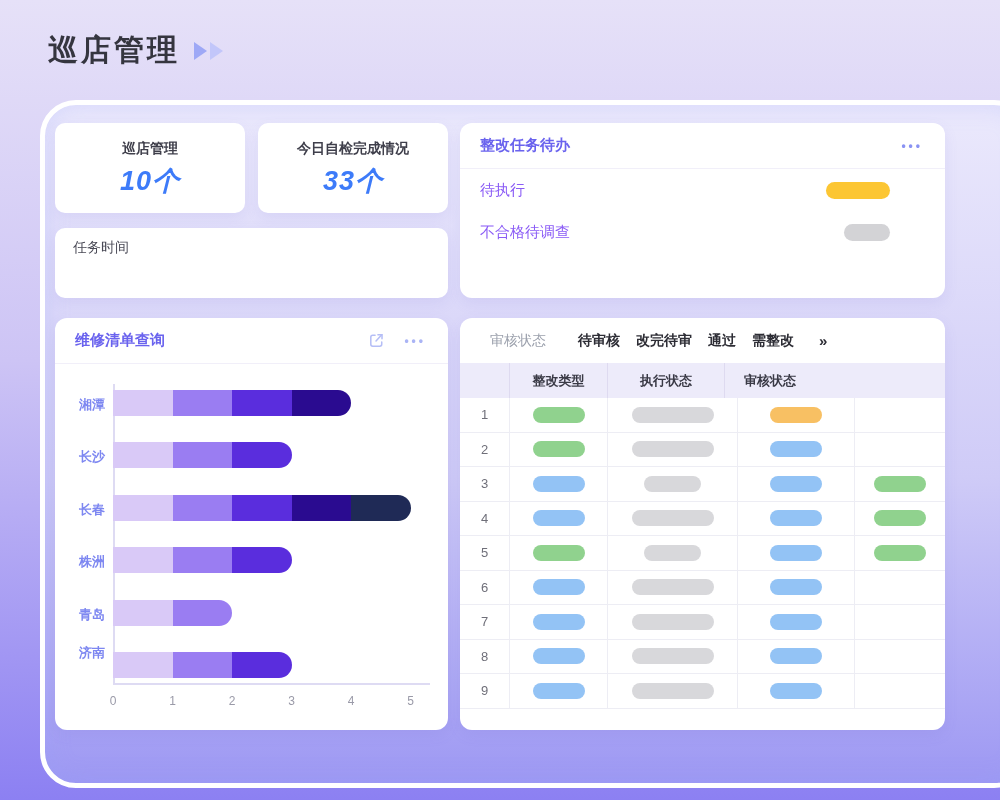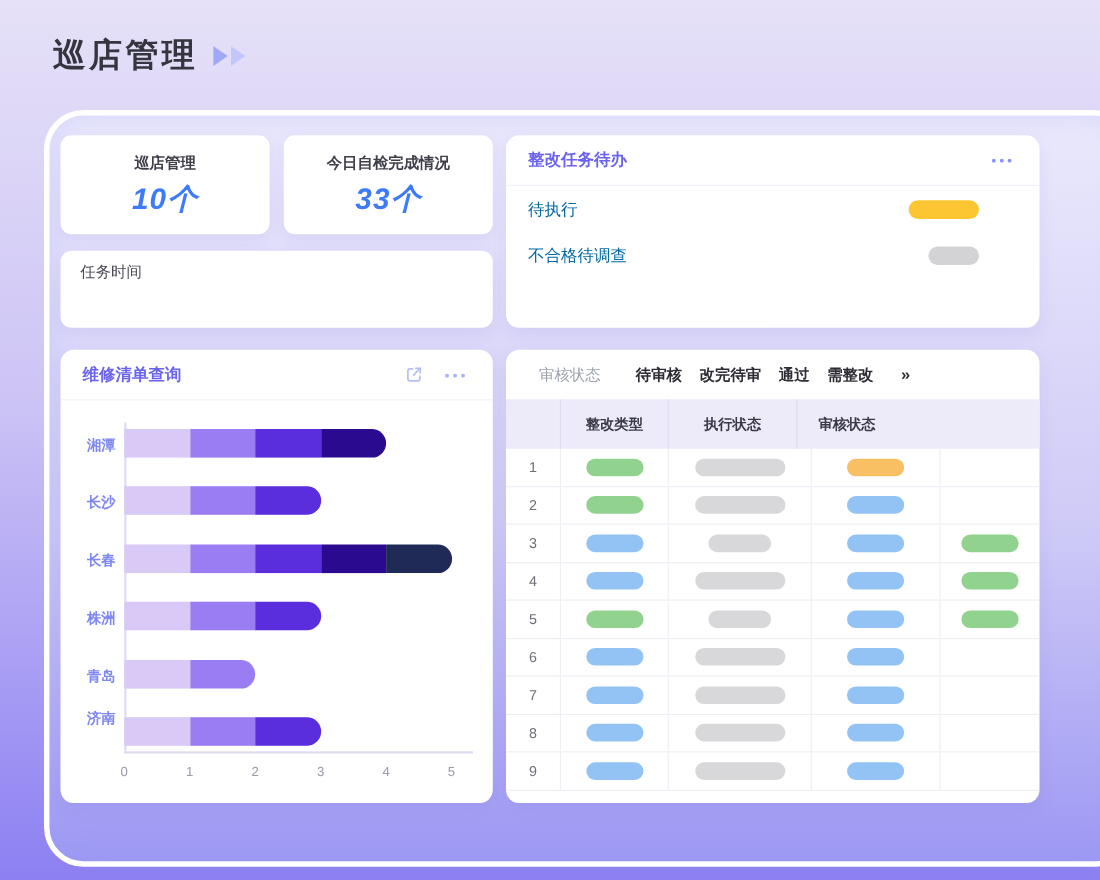--- a/index.html
+++ b/index.html
@@ -40,39 +40,39 @@
   
   .card-header { display:flex; align-items:center; height:46px; padding:0 22px 0 20px; border-bottom:1px solid #f1eff9; }
   .card-title { font-size:15px; font-weight:700; color:#6a63ee; flex:1; }
   .more-icon { color:#8a93f3; font-size:12px; letter-spacing:3px; font-weight:700; cursor:pointer; }
   .more-icon.light { color:#aab4f5; margin-left:18px; }
   .share-icon { width:19px; height:19px; cursor:pointer; }
 
   
   .todo-card { left:460px; top:123px; width:485px; height:175px; }
   .todo-row { display:flex; align-items:center; height:42px; padding:0 55px 0 20px; }
-  .todo-label { flex:1; font-size:15px; color:#0369a1; }
+  .todo-label { flex:1; font-size:15px; color:#8b5cf6; }
   .todo-pill { height:17px; border-radius:9px; }
 
   
   .chart-card { left:55px; top:318px; width:393px; height:412px; }
   .chart-area { position:absolute; left:0; top:46px; right:0; bottom:0; }
   .axis-v { position:absolute; left:58px; top:20px; width:2px; height:301px; background:#dedbf3; }
   .axis-h { position:absolute; left:58px; top:319px; height:2px; width:317px; background:#dedbf3; }
   .cat-label { position:absolute; width:46px; text-align:right; font-size:13px; color:#7d87f1; font-weight:600; }
   .bar-seg { position:absolute; height:26px; }
   .tick-label { position:absolute; width:24px; text-align:center; font-size:12px; color:#9a9aa8; top:330px; }
 
   
   .table-card { left:460px; top:318px; width:485px; height:412px; overflow:hidden; }
   .filter-row { display:flex; align-items:center; height:45px; padding-left:30px; gap:16px; font-size:14px; }
   .filter-label { color:#9ba0ac; margin-right:16px; }
   .filter-opt { color:#2d2d35; font-weight:600; cursor:pointer; }
   .filter-more { color:#2d2d35; font-size:15px; font-weight:600; margin-left:9px; cursor:pointer; }
-  .thead { display:flex; height:45px; background:#edebfa; font-size:13px; font-weight:600; color:#3a3a46; }
+  .thead { display:flex; height:35px; background:#edebfa; font-size:13px; font-weight:600; color:#3a3a46; }
   .th { display:flex; align-items:center; justify-content:center; height:100%; border-right:1px solid #dedaf0; }
   .th:last-child { border-right:none; }
   .trow { display:flex; height:34.5px; border-bottom:1px solid #ededf4; }
   .td { display:flex; align-items:center; justify-content:center; height:100%; border-right:1px solid #ededf4; }
   .td:last-child { border-right:none; }
   .row-num { font-size:13px; color:#6f6f79; }
   .pill { height:16px; border-radius:8px; }
 </style>
 </head>
 <body>

